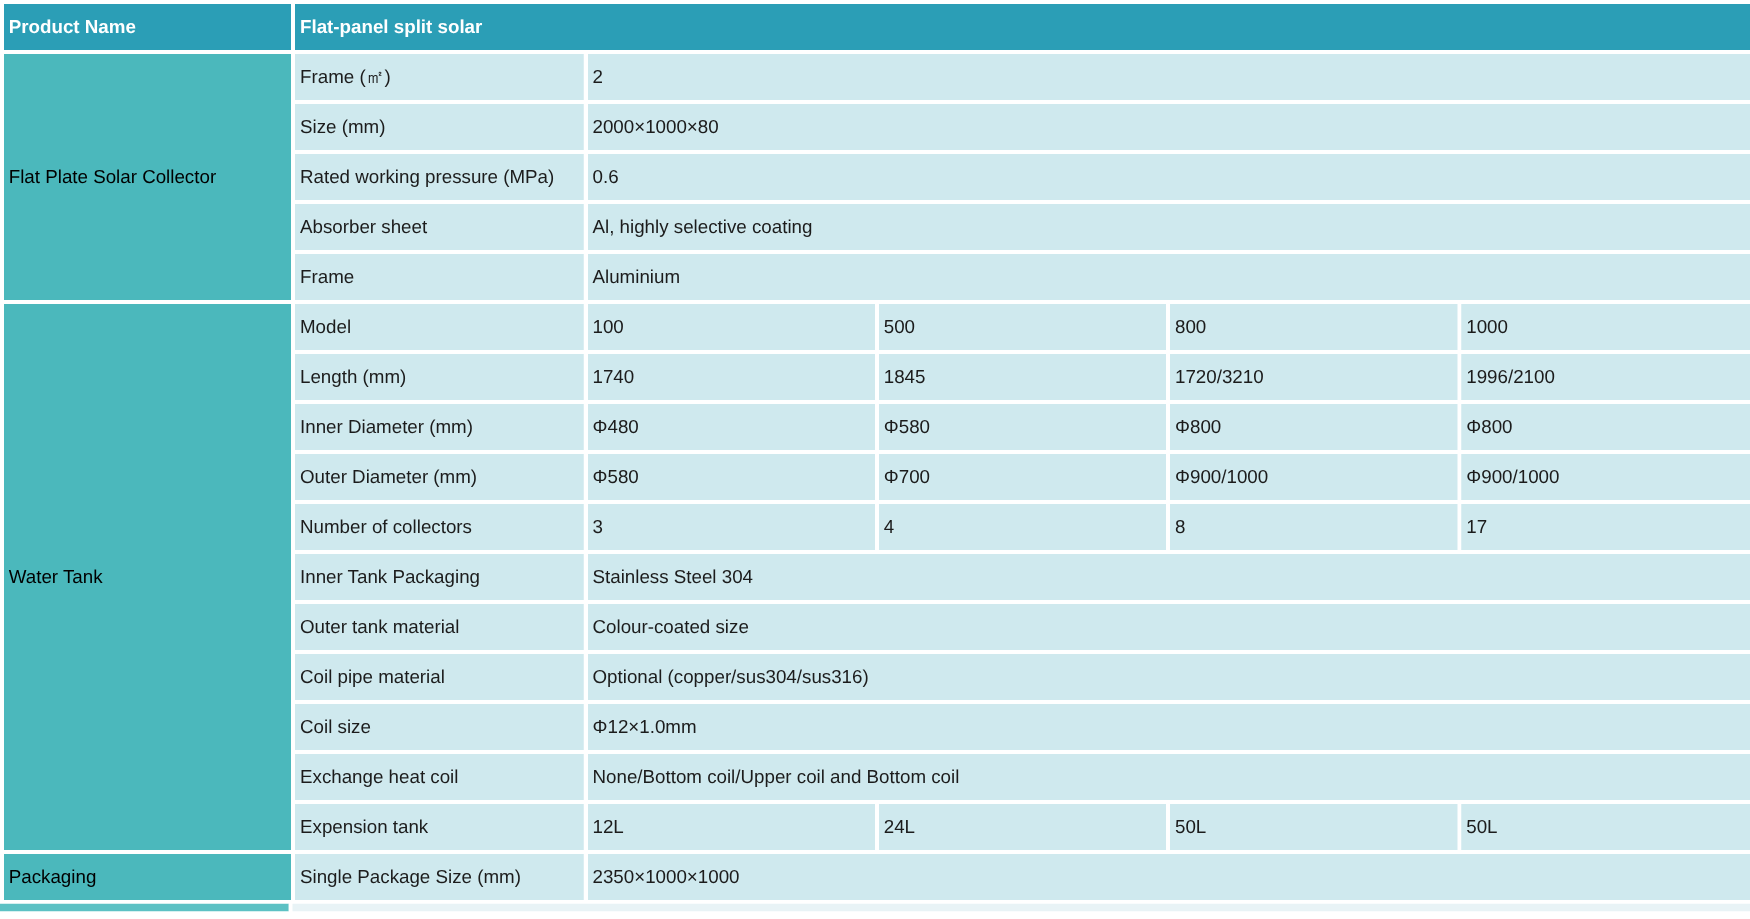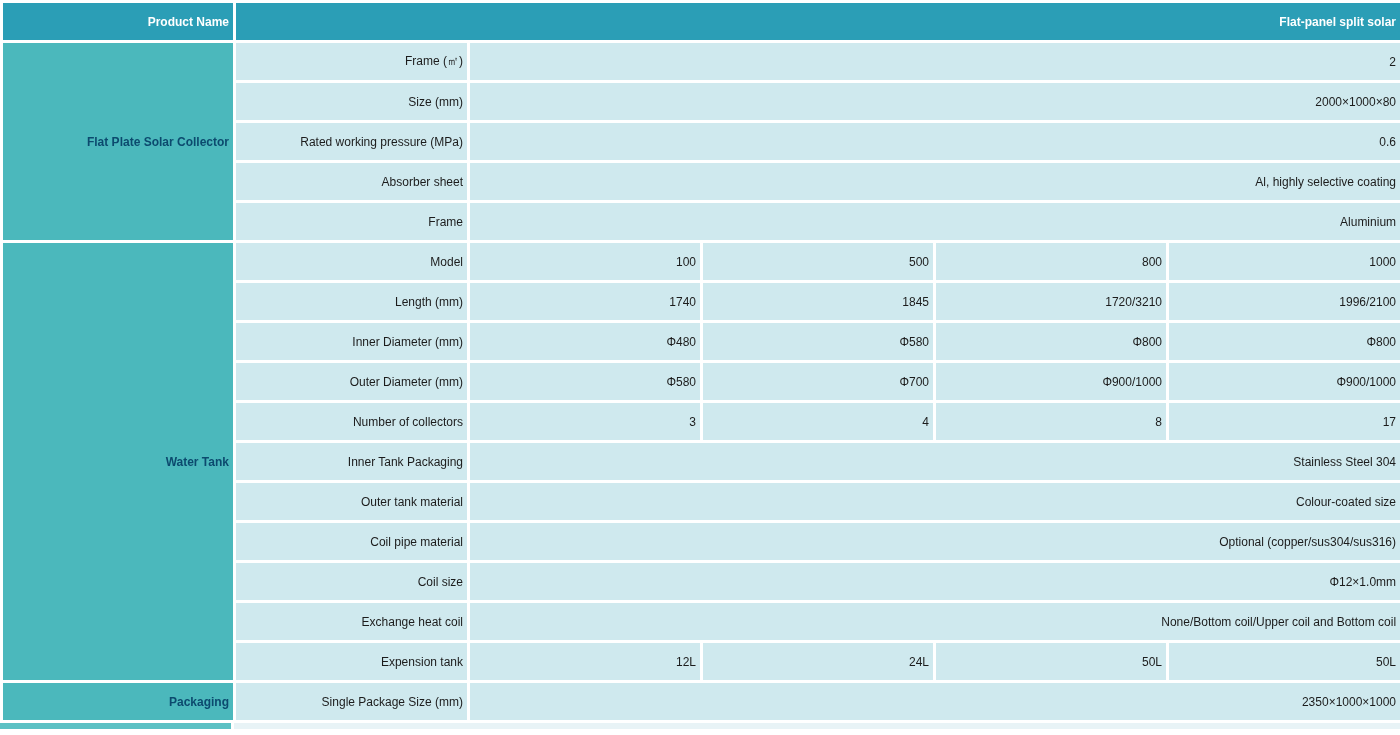--- a/index.html
+++ b/index.html
@@ -13,36 +13,36 @@
   }
   table.spec {
     border-collapse: collapse;
     table-layout: fixed;
     width: 1400px;
   }
   table.spec td, table.spec th {
     border: 3px solid #ffffff;
     height: 37px;
     padding: 0 4px;
-    text-align: right;
+    text-align: left;
     vertical-align: middle;
-    font-size: 12px;
+    font-size: 15px;
     overflow: hidden;
     white-space: nowrap;
   }
   th.hdr {
     background: #2B9EB6;
     color: #ffffff;
     font-weight: bold;
     font-size: 15.5px;
   }
   td.sec {
     background: #4BB8BC;
-    color: #0c4a6e;
-    font-weight: bold;
+    color: #000000;
+    font-weight: normal;
     font-size: 15.5px;
   }
   td.lbl, td.val {
     background: #CFE9EE;
     color: #1C1C1C;
     font-weight: normal;
   }
   .sliver {
     display: flex;
     height: 6px;

